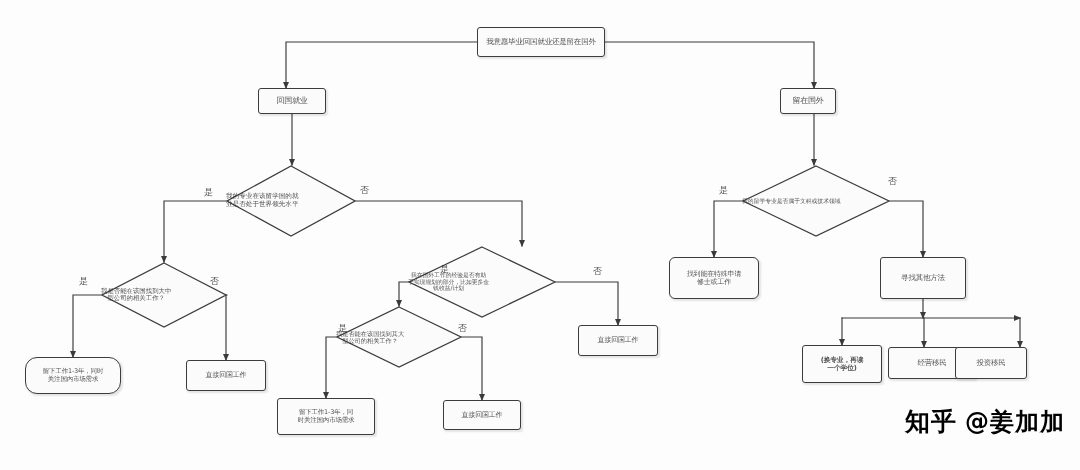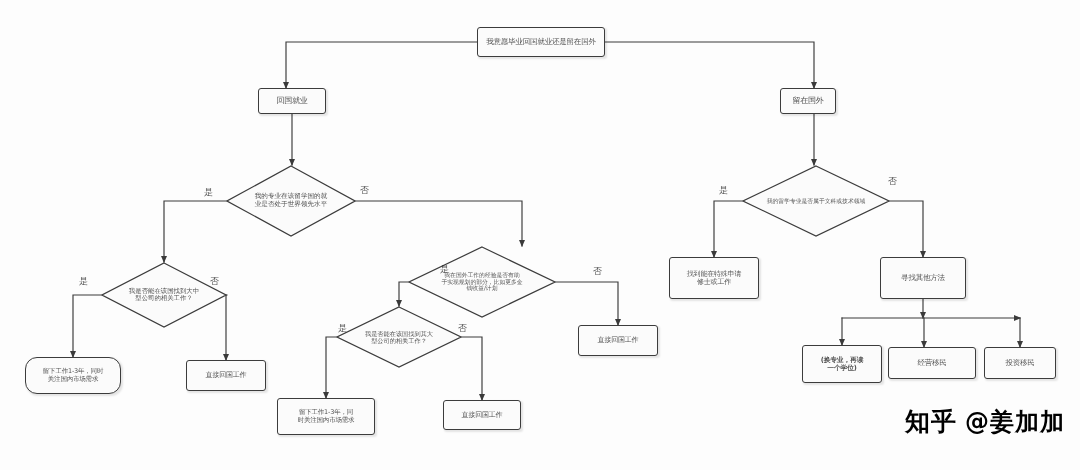--- a/index.html
+++ b/index.html
@@ -47,21 +47,20 @@
   .box {
     border: 1.4px solid #3c3c3c;
     background: #fbfbfb;
     border-radius: 3px;
     box-shadow: 1.5px 1.5px 2px rgba(0,0,0,0.10);
   }
   .diamond-wrap {
     position: absolute;
     display: flex;
     align-items: center;
-    justify-content: center;
   }
   .diamond-wrap svg.shape {
     position: absolute;
     left: 0;
     top: 0;
   }
   .diamond-wrap .txt {
     position: relative;
     z-index: 2;
     text-align: center;
@@ -167,21 +166,21 @@
 于实现规划的部分，比如更多金
 钱收益/计划</span>
       </div>
       <div class="diamond-wrap" style="left: 336px; top: 306px; width: 126px; height: 62px;">
         <svg class="shape" width="126" height="62" viewBox="0 0 126 62">
           <polygon points="63,1 125,31 63,61 1,31" fill="#fbfbfb" stroke="#3c3c3c" stroke-width="1.2"></polygon>
         </svg>
         <span class="txt" style="font-size: 6.2px; max-width: 112px;">我是否能在该国找到其大
 型公司的相关工作？</span>
       </div>
-      <div class="node box" style="left: 669px; top: 257px; width: 90px; height: 42px;">
+      <div class="node box" style="left: 669px; top: 257px; width: 90px; height: 42px; border-radius: 6px;">
         <span class="txt" style="font-size: 7px;">找到能在特殊申请
 修士或工作</span>
       </div>
       <div class="node box" style="left: 880px; top: 257px; width: 86px; height: 42px;">
         <span class="txt" style="font-size: 7.5px;">寻找其他方法</span>
       </div>
       <div class="node box" style="left: 25px; top: 357px; width: 96px; height: 37px; border-radius: 12px;">
         <span class="txt" style="font-size: 6.5px;">留下工作1-3年，同时
 关注国内市场需求</span>
       </div>
@@ -198,21 +197,21 @@
       <div class="node box" style="left: 578px; top: 325px; width: 80px; height: 31px;">
         <span class="txt" style="font-size: 7px;">直接回国工作</span>
       </div>
       <div class="node box" style="left: 802px; top: 345px; width: 80px; height: 38px; font-weight: bold;">
         <span class="txt" style="font-size: 6.8px;">(换专业，再读
 一个学位)</span>
       </div>
       <div class="node box" style="left: 888px; top: 347px; width: 88px; height: 32px;">
         <span class="txt" style="font-size: 7.5px;">经营移民</span>
       </div>
-      <div class="node box" style="left: 984px; top: 347px; width: 72px; height: 32px;">
+      <div class="node box" style="left: 955px; top: 347px; width: 72px; height: 32px;">
         <span class="txt" style="font-size: 7.5px;">投资移民</span>
       </div>
     </div>
   <div id="label-layer">
       <span class="edge-label" style="left: 204px; top: 188px;">是</span>
       <span class="edge-label" style="left: 360px; top: 186px;">否</span>
       <span class="edge-label" style="left: 719px; top: 186px;">是</span>
       <span class="edge-label" style="left: 888px; top: 177px;">否</span>
       <span class="edge-label" style="left: 79px; top: 277px;">是</span>
       <span class="edge-label" style="left: 210px; top: 277px;">否</span>

